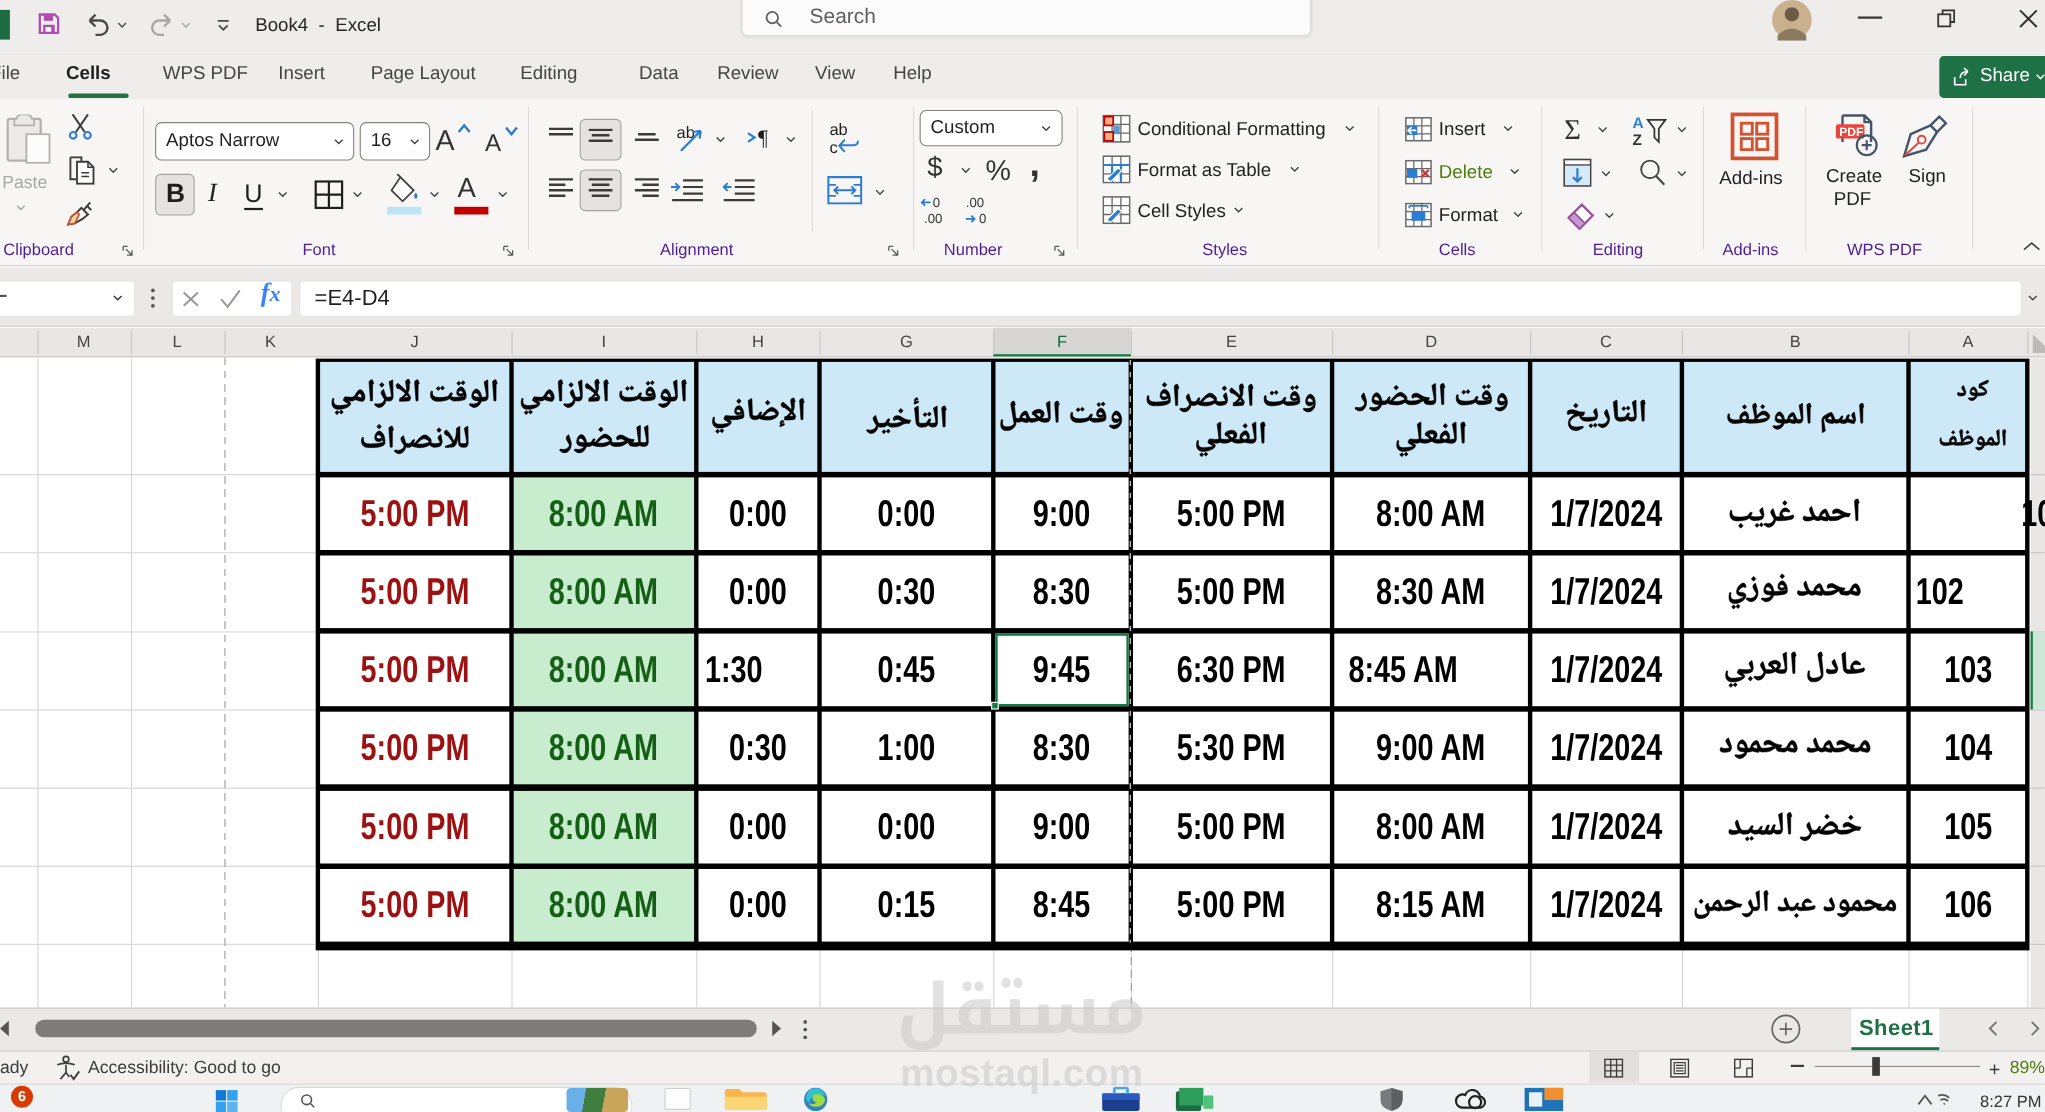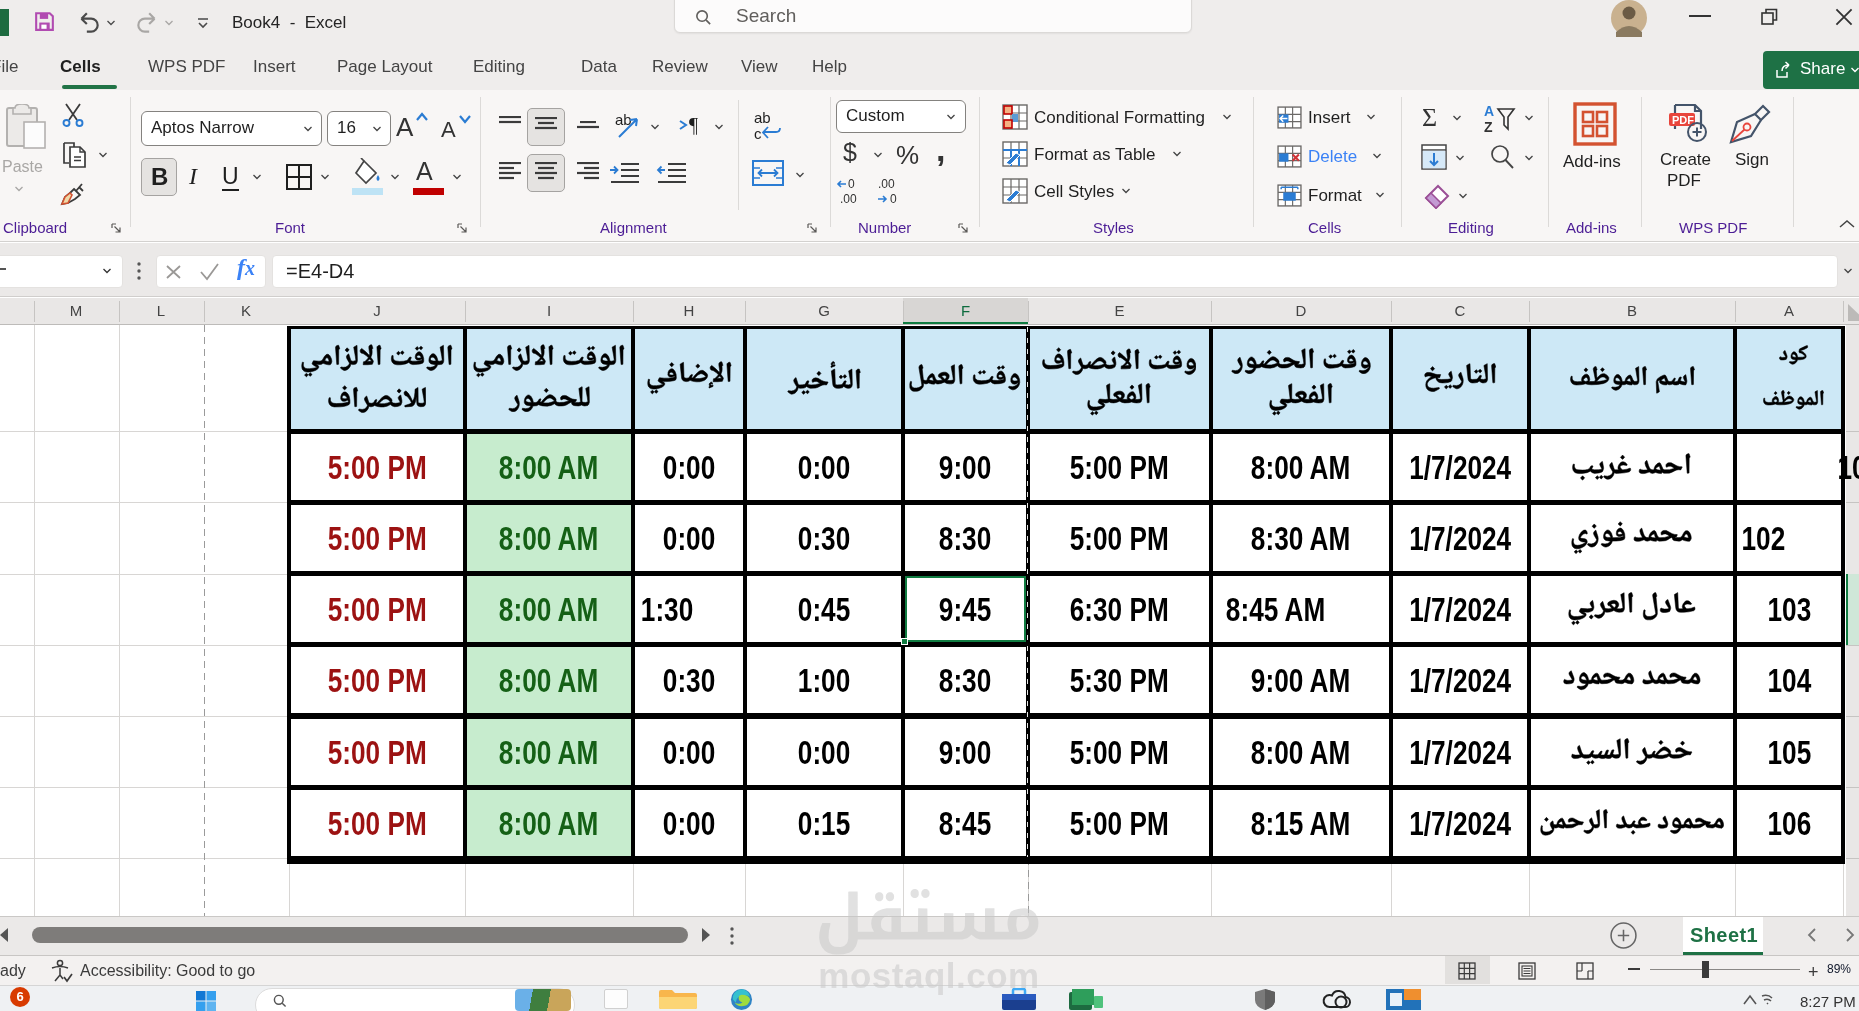--- a/index.html
+++ b/index.html
@@ -306,21 +306,21 @@
 <div class="abs" style="left:1308px;top:108px;font-size:17px;color:#1f1f1f">Insert</div>
 <svg class="abs" style="left:1366px;top:112px" width="10" height="10" viewBox="0 0 10 10">
     <path d="M1.5 3 L5 6.5 L8.5 3" stroke="#444" stroke-width="1.3" fill="none"></path>
   </svg>
 <svg class="abs" style="left:1277px;top:144px" width="25" height="25" viewBox="0 0 24 24">
     <rect x="1" y="2" width="22" height="20" fill="#fff" stroke="#6b6967" stroke-width="1.3"></rect>
     <path d="M1 9 H23 M1 16 H23 M8 2 V22 M15 2 V22" stroke="#6b6967" stroke-width="1.1"></path>
     <rect x="2" y="9" width="9" height="8" fill="#2b7cd3"></rect>
     <path d="M15 10 L21 16 M21 10 L15 16" stroke="#d13438" stroke-width="2" fill="none"></path>
   </svg>
-<div class="abs" style="left:1308px;top:147px;font-size:17px;color:#3b82f6">Delete</div>
+<div class="abs" style="left:1308px;top:147px;font-size:17px;color:#4d7c0f">Delete</div>
 <svg class="abs" style="left:1372px;top:151px" width="10" height="10" viewBox="0 0 10 10">
     <path d="M1.5 3 L5 6.5 L8.5 3" stroke="#444" stroke-width="1.3" fill="none"></path>
   </svg>
 <svg class="abs" style="left:1277px;top:183px" width="25" height="25" viewBox="0 0 24 24">
     <rect x="1" y="2" width="22" height="20" fill="#fff" stroke="#6b6967" stroke-width="1.3"></rect>
     <path d="M1 9 H23 M1 16 H23 M8 2 V22 M15 2 V22" stroke="#6b6967" stroke-width="1.1"></path>
     <rect x="6" y="9" width="12" height="8" fill="#2b7cd3"></rect>
     <path d="M4 4 H20 M4 4 V6 M20 4 V6" stroke="#2b7cd3" stroke-width="1.4" fill="none"></path>
   </svg>
 <div class="abs" style="left:1308px;top:186px;font-size:17px;color:#1f1f1f">Format</div>
@@ -721,21 +721,21 @@
     <path d="M5.5 6.5 H12.5 M5.5 9 H12.5 M5.5 11.5 H12.5" stroke="#3b3b3b" stroke-width="1"></path>
   </svg>
 <svg class="abs" style="left:1576px;top:962px" width="18" height="18" viewBox="0 0 18 18">
     <rect x="1" y="1" width="16" height="16" fill="none" stroke="#3b3b3b" stroke-width="1.3"></rect>
     <path d="M6 1 V9 M6 9 H1 M12 9 V17 M12 9 H17" stroke="#3b3b3b" stroke-width="1.2"></path>
   </svg>
 <div class="abs" style="left:1628px;top:968px;width:12px;height:2px;background:#3b3b3b"></div>
 <div class="abs" style="left:1650px;top:969px;width:150px;height:1px;background:#8a8886"></div>
 <div class="abs" style="left:1702px;top:961px;width:7px;height:17px;background:#3b3b3b"></div>
 <div class="abs" style="left:1808px;top:962px;font-size:18px;color:#3b3b3b">+</div>
-<div class="abs" style="left:1827px;top:962px;font-size:12px;color:#0f172a">89%</div>
+<div class="abs" style="left:1827px;top:962px;font-size:16px;color:#4d7c0f">89%</div>
 <div class="abs" style="left:0;top:985px;width:1859px;height:26px;background:#eff1f3;border-top:1px solid #d5d5d5"></div>
 <div class="abs" style="left:10px;top:987px;width:20px;height:20px;background:#d83b01;border-radius:50%;color:#fff;font-size:13px;font-weight:bold;text-align:center;line-height:20px">6</div>
 <svg class="abs" style="left:196px;top:991px" width="34" height="20" viewBox="0 0 34 20">
     <rect x="0" y="0" width="9.5" height="9.5" fill="#1278d4"></rect>
     <rect x="10.5" y="0" width="9.5" height="9.5" fill="#35a0ee"></rect>
     <rect x="0" y="10.5" width="9.5" height="9.5" fill="#35a0ee"></rect>
     <rect x="10.5" y="10.5" width="9.5" height="9.5" fill="#5fb4f0"></rect>
   </svg>
 <div class="abs" style="left:255px;top:988px;width:320px;height:34px;background:#fff;border:1px solid #dcdcdc;border-radius:17px"></div>
 <svg class="abs" style="left:272px;top:993px" width="16" height="16" viewBox="0 0 20 20">

